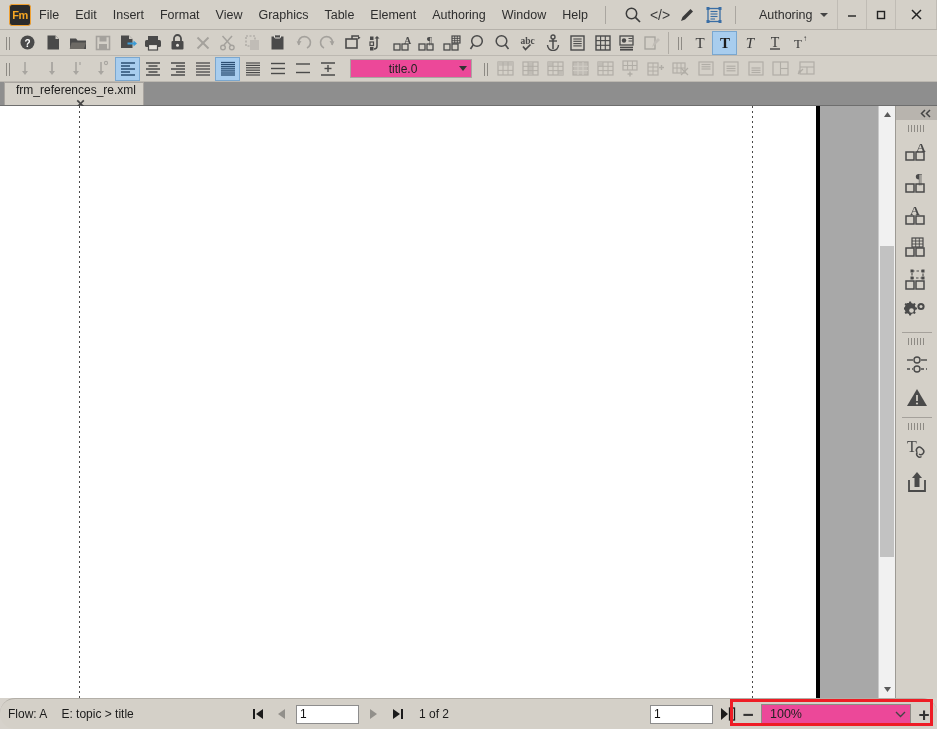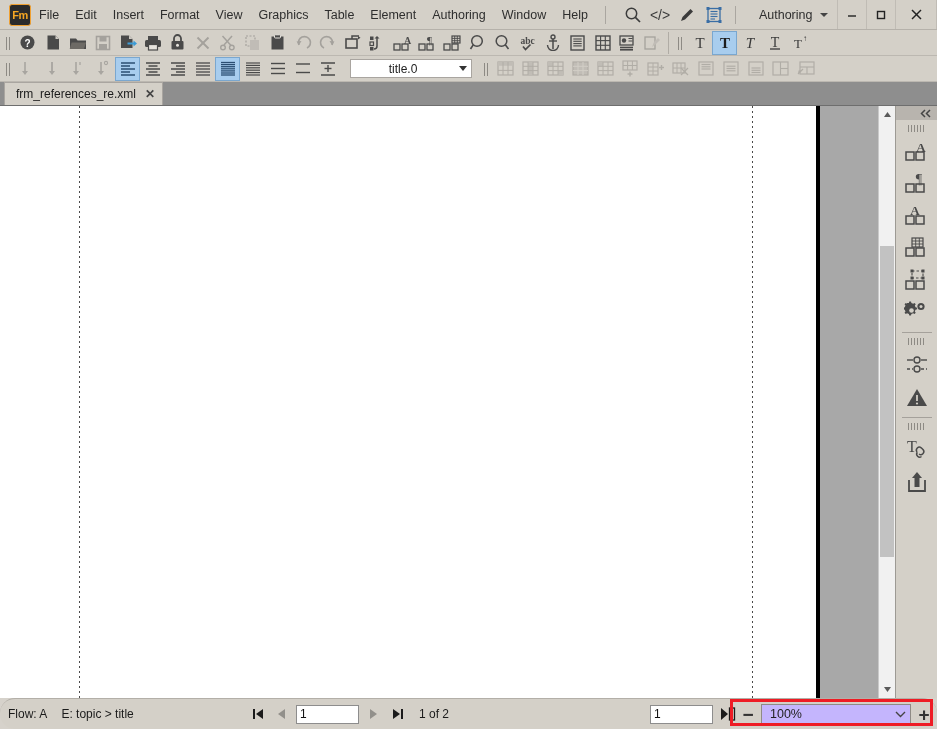--- a/index.html
+++ b/index.html
@@ -105,21 +105,21 @@
     display: flex; align-items: center; justify-content: center;
     cursor: default; border: 1px solid transparent;
   }
   .tbtn.on { background: #a8cdee; border: 1px solid #7aa7cf; }
   .tbtn svg { display: block; }
   .tbtn.dis { opacity: 0.34; }
 
   .pformat {
     width: 122px; height: 19px;
     margin-left: 10px;
-    background: #ffffff;
+    background: #ec4899;
     border: 1px solid #a9a5a0;
     display: flex; align-items: center;
     position: relative;
     cursor: default;
   }
   .pformat .lbl {
     flex: 1; text-align: center;
     font-size: 12px; color: #222;
   }
   .pformat .dd {
@@ -144,20 +144,21 @@
   .doctab {
     height: 23px;
     background: #d4d0c8;
     display: flex; align-items: center;
     padding: 0 7px 0 11px;
     font-size: 12px; color: #1b1b1b;
     border: 1px solid #a9a5a0;
     border-bottom: none;
     margin-left: 4px;
     cursor: default;
+    flex-direction: column;
   }
   .doctab .x {
     margin-left: 9px; font-size: 12px; color: #444;
     font-weight: bold; cursor: default;
   }
 
   
   .mainrow { flex: 1; display: flex; min-height: 0; }
   .docwrap {
     flex: 1; position: relative;
@@ -275,21 +276,21 @@
     margin-right: 4px;
     font-family: "Liberation Sans", sans-serif;
   }
   .zoombtn {
     width: 22px; height: 20px;
     display: flex; align-items: center; justify-content: center;
     cursor: default;
   }
   .zoomcombo {
     width: 150px; height: 21px;
-    background: #c4b5fd;
+    background: #ec4899;
     border: 1px solid #8f8b85;
     display: flex; align-items: center;
     margin: 0 4px;
     cursor: default;
   }
   .zoomcombo .val {
     flex: 1; padding-left: 8px;
     font-size: 12.5px; color: #222;
   }
   .zoomcombo .chev {

